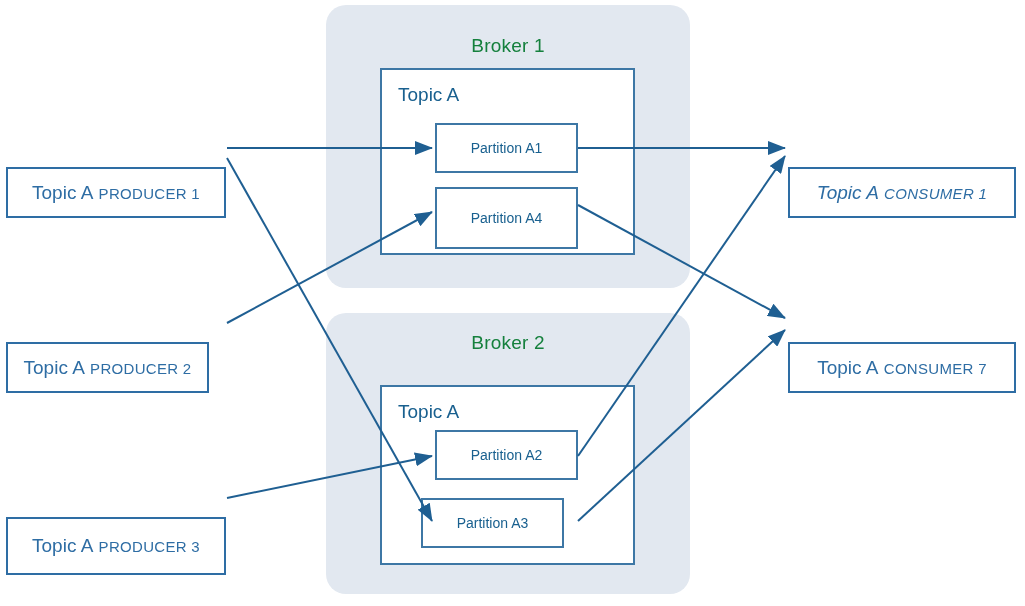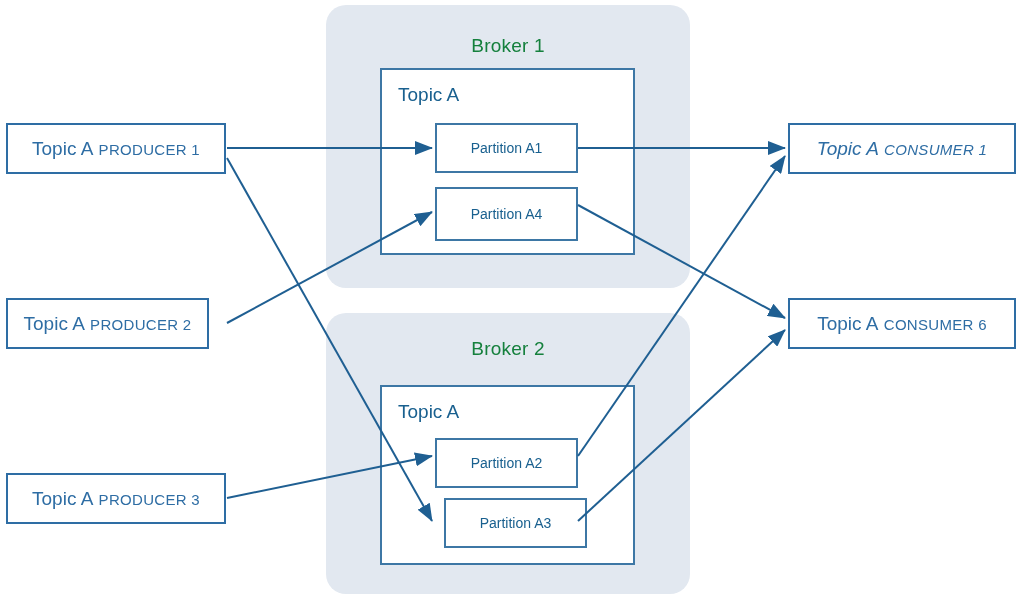--- a/index.html
+++ b/index.html
@@ -66,20 +66,21 @@
   }
   
   .endpoint-box {
     position: absolute;
     background: #ffffff;
     border: 2px solid #2e6da4;
     box-sizing: border-box;
     display: flex;
     align-items: center;
     justify-content: center;
+    margin-top: 44px;
   }
   .endpoint-label {
     color: #2e6da4;
     font-size: 19px;
     white-space: nowrap;
   }
   .endpoint-label .role {
     font-size: 15px;
     letter-spacing: 0.3px;
   }
@@ -103,58 +104,58 @@
   </div>
 
   <div class="topic-box" style="left:380px; top:68px; width:255px; height:187px;">
     <div class="topic-label">Topic A</div>
   </div>
 
   <div class="partition-box" style="left:435px; top:123px; width:143px; height:50px;">
     <span class="partition-label">Partition A1</span>
   </div>
 
-  <div class="partition-box" style="left:435px; top:187px; width:143px; height:54px;">
+  <div class="partition-box" style="left:435px; top:187px; width:143px; height:62px;">
     <span class="partition-label">Partition A4</span>
   </div>
 
   <div class="broker-container" style="left:326px; top:313px; width:364px; height:281px;">
-    <div class="broker-title" style="top:25px;">Broker 2</div>
+    <div class="broker-title" style="top:19px;">Broker 2</div>
   </div>
 
   <div class="topic-box" style="left:380px; top:385px; width:255px; height:180px;">
     <div class="topic-label">Topic A</div>
   </div>
 
-  <div class="partition-box" style="left:435px; top:430px; width:143px; height:50px;margin-top:8px;">
+  <div class="partition-box" style="left:435px; top:430px; width:143px; height:50px;">
     <span class="partition-label">Partition A2</span>
   </div>
 
-  <div class="partition-box" style="left:444px; top:498px; width:143px; height:50px;">
+  <div class="partition-box" style="left:421px; top:498px; width:143px; height:50px;">
     <span class="partition-label">Partition A3</span>
   </div>
 
   <div class="endpoint-box" style="left:6px; top:123px; width:220px; height:51px;">
     <span class="endpoint-label"><span>Topic A</span><span>&nbsp;</span><span class="role">PRODUCER 1</span></span>
   </div>
 
   <div class="endpoint-box" style="left:6px; top:298px; width:203px; height:51px;">
     <span class="endpoint-label"><span>Topic A</span><span>&nbsp;</span><span class="role">PRODUCER 2</span></span>
   </div>
 
-  <div class="endpoint-box" style="left:6px; top:473px; width:220px; height:51px;">
+  <div class="endpoint-box" style="left:6px; top:473px; width:220px; height:58px;">
     <span class="endpoint-label"><span>Topic A</span><span>&nbsp;</span><span class="role">PRODUCER 3</span></span>
   </div>
 
   <div class="endpoint-box" style="left:788px; top:123px; width:228px; height:51px;font-style:italic;">
     <span class="endpoint-label"><span>Topic A</span><span>&nbsp;</span><span class="role">CONSUMER 1</span></span>
   </div>
 
   <div class="endpoint-box" style="left:788px; top:298px; width:228px; height:51px;">
-    <span class="endpoint-label"><span>Topic A</span><span>&nbsp;</span><span class="role">CONSUMER 6</span></span>
+    <span class="endpoint-label"><span>Topic A</span><span>&nbsp;</span><span class="role">CONSUMER 7</span></span>
   </div>
 
   <svg id="edges-layer" viewBox="0 0 1025 606">
     <defs>
       <marker id="arrowhead" markerWidth="9" markerHeight="7" refX="8.5" refY="3.5" orient="auto" markerUnits="strokeWidth">
         <path d="M0,0 L9,3.5 L0,7 z" fill="#1f5f92"></path>
       </marker>
     </defs>
 
     <line x1="227" y1="148" x2="432" y2="148" stroke="#1f5f92" stroke-width="2" marker-end="url(#arrowhead)"></line>

